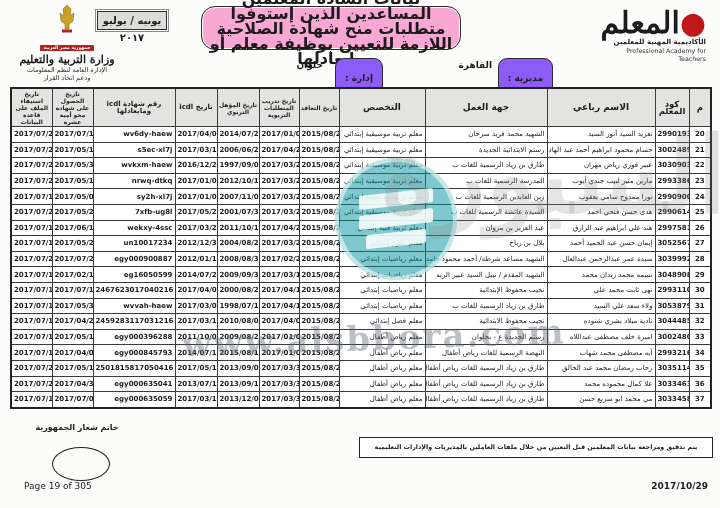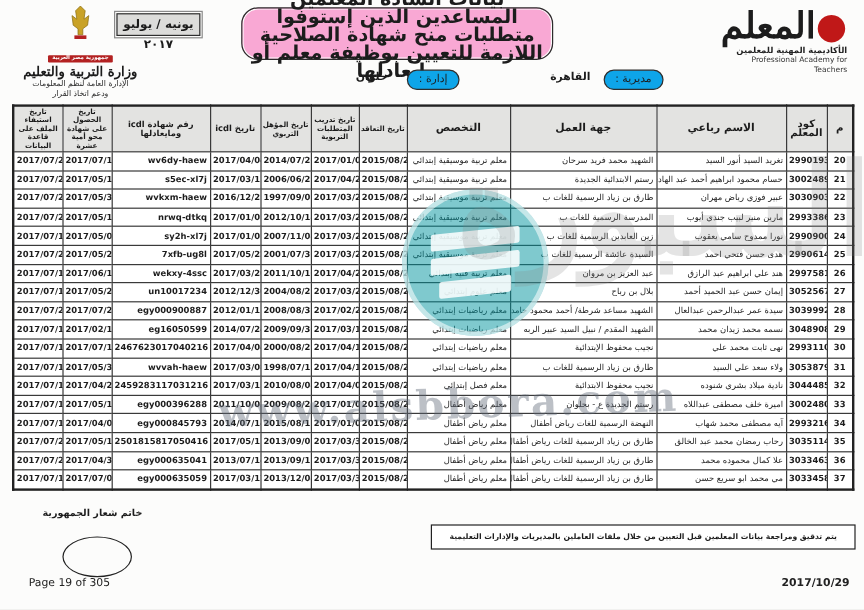--- a/index.html
+++ b/index.html
@@ -20,22 +20,22 @@
              border:1.6px solid #2c2c2c;border-radius:14px;box-shadow:0 0 0 1px #fcfcfb inset;
              display:flex;flex-direction:column;justify-content:center;text-align:center;
              font-size:16px;font-weight:bold;line-height:15px;direction:rtl;padding:0 6px;box-sizing:border-box;}
   .academy{position:absolute;right:14px;top:8px;width:108px;text-align:right;}
   .academy-mark{font-size:30px;font-weight:bold;line-height:30px;font-family:"DejaVu Serif", serif;
                 letter-spacing:-2px;}
   .academy-mark .dot{color:#c01818;}
   .academy-ar{font-size:7px;font-weight:bold;letter-spacing:-0.5px;color:#222;line-height:9px;}
   .academy-en{font-size:6.3px;color:#333;line-height:8px;}
   .loc-row{position:absolute;top:56px;left:0;width:100%;height:20px;direction:rtl;}
-  .pill{position:absolute;border:1.2px solid #2d2d2d;border-radius:9px;background:#0ea5e9;
-        font-size:9px;font-weight:normal;line-height:15px;padding:0 9px;direction:rtl;}
+  .pill{position:absolute;border:1.2px solid #2d2d2d;border-radius:9px;background:#8b5cf6;
+        font-size:9px;font-weight:bold;line-height:15px;padding:12px 9px;direction:rtl;}
   .pill-value{position:absolute;font-size:9px;font-weight:bold;direction:rtl;line-height:17px;}
   
   .grid-wrap{position:absolute;left:10px;top:87px;width:700px;}
   table.grid{border-collapse:collapse;table-layout:fixed;width:700px;direction:rtl;
              border:2px solid #222;}
   table.grid th, table.grid td{border:1px solid #3a3a3a;overflow:hidden;white-space:nowrap;}
   table.grid th{background:#e3e3e1;font-weight:bold;font-size:6px;line-height:7px;
                 white-space:normal;padding:1px 1px;height:30px;}
   table.grid th:nth-child(1), table.grid th:nth-child(2){font-size:8.5px;}
   table.grid th:nth-child(3), table.grid th:nth-child(4), table.grid th:nth-child(5){font-size:9px;}

